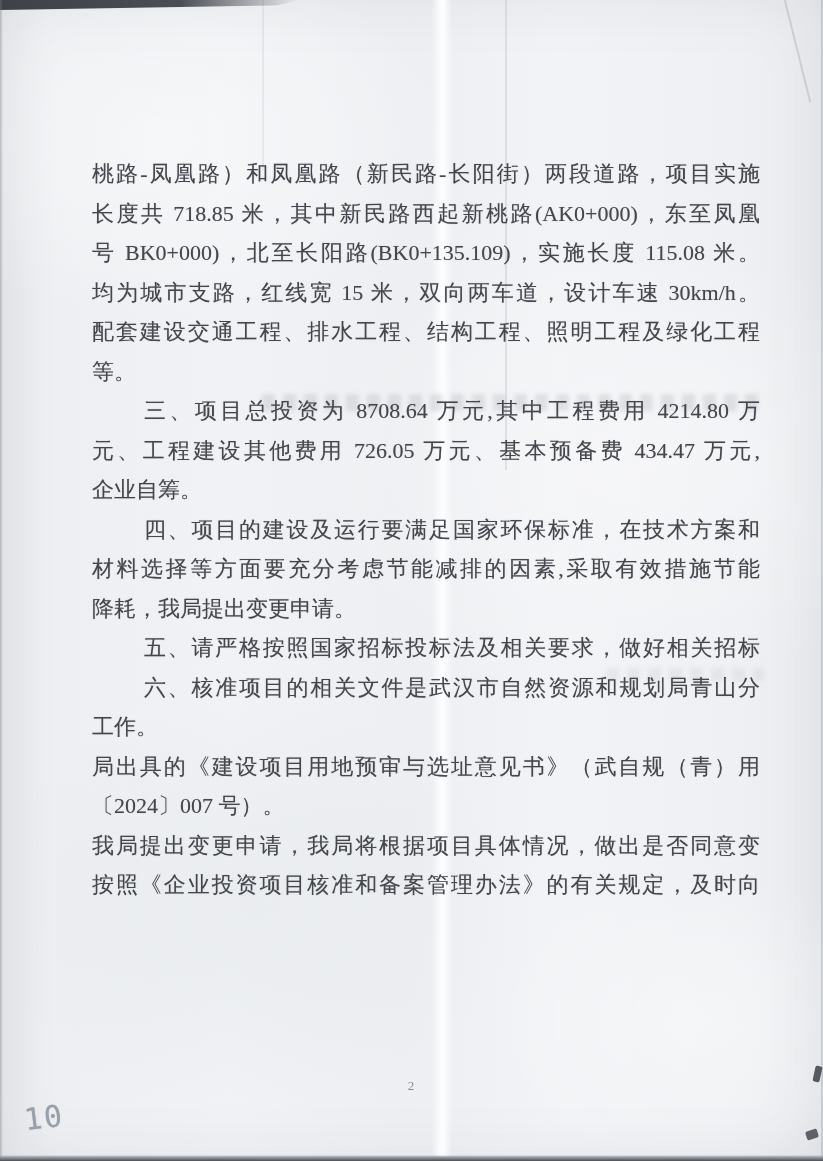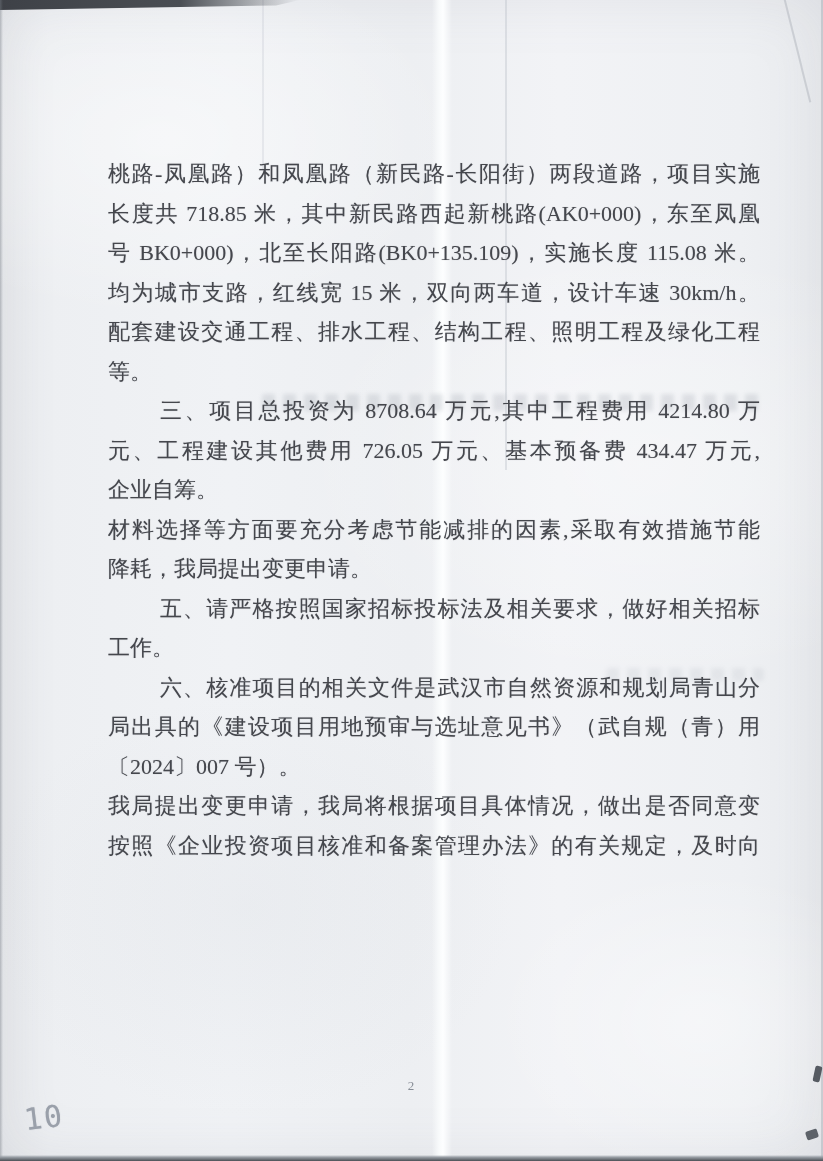--- a/index.html
+++ b/index.html
@@ -60,21 +60,21 @@
   }
   
   .doc-text{
     position:absolute;left:92px;top:154px;width:668px;
     font-size:22px;line-height:39.5px;color:#45474d;
     text-shadow:0 0 1px rgba(70,72,80,.35);
     filter:blur(.2px);
   }
   .ln{
     height:39.5px;overflow:hidden;white-space:nowrap;
-    text-align:justify;text-align-last:justify;margin-left:16px;
+    text-align:justify;text-align-last:justify;
   }
   .ind{padding-left:52px;}
   .end{text-align-last:left;}
   
   .ghost{
     position:absolute;pointer-events:none;border-radius:3px;
     background:repeating-linear-gradient(90deg,rgba(140,146,158,.38) 0 13px,transparent 13px 21px);
     filter:blur(2px);
   }
   .ghost1{left:262px;top:394px;width:500px;height:17px;opacity:.55;}
@@ -116,25 +116,26 @@
   <div class="doc-text">
     <div class="ln">桃路-凤凰路）和凤凰路（新民路-长阳街）两段道路，项目实施</div>
     <div class="ln">长度共 718.85 米，其中新民路西起新桃路(AK0+000)，东至凤凰</div>
     <div class="ln">号 BK0+000)，北至长阳路(BK0+135.109)，实施长度 115.08 米。</div>
     <div class="ln">均为城市支路，红线宽 15 米，双向两车道，设计车速 30km/h。</div>
     <div class="ln">配套建设交通工程、排水工程、结构工程、照明工程及绿化工程</div>
     <div class="ln end">等。</div>
     <div class="ln ind">三、项目总投资为 8708.64 万元,其中工程费用 4214.80 万</div>
     <div class="ln">元、工程建设其他费用 726.05 万元、基本预备费 434.47 万元,</div>
     <div class="ln end">企业自筹。</div>
+    <div class="ln ind">四、项目的建设及运行要满足国家环保标准，在技术方案和</div>
     <div class="ln">材料选择等方面要充分考虑节能减排的因素,采取有效措施节能</div>
     <div class="ln end">降耗，我局提出变更申请。</div>
     <div class="ln ind">五、请严格按照国家招标投标法及相关要求，做好相关招标</div>
+    <div class="ln ind">六、核准项目的相关文件是武汉市自然资源和规划局青山分</div>
     <div class="ln end">工作。</div>
-    <div class="ln ind">六、核准项目的相关文件是武汉市自然资源和规划局青山分</div>
     <div class="ln">局出具的《建设项目用地预审与选址意见书》（武自规（青）用</div>
     <div class="ln end">〔2024〕007 号）。</div>
     <div class="ln">我局提出变更申请，我局将根据项目具体情况，做出是否同意变</div>
     <div class="ln">按照《企业投资项目核准和备案管理办法》的有关规定，及时向</div>
   </div>
 
   <div class="page-number">2</div>
   <div class="hand-mark">10</div>
 
 </div>

